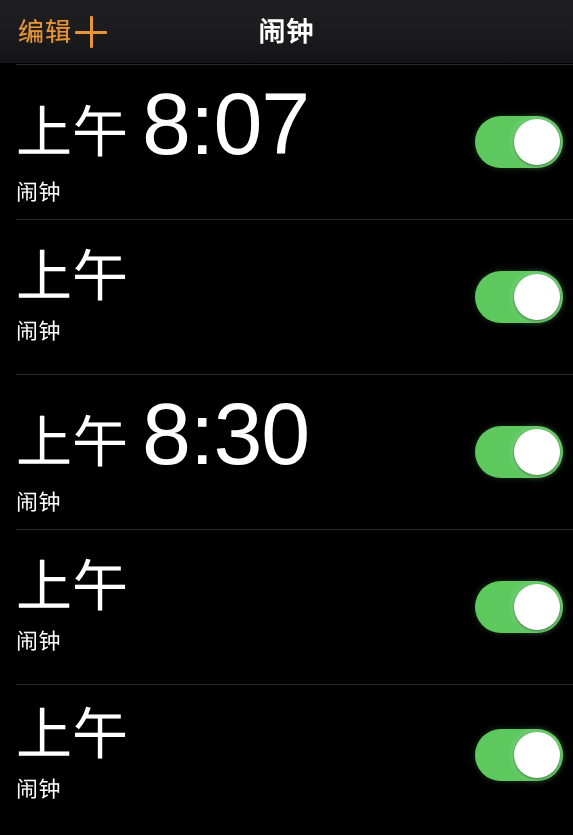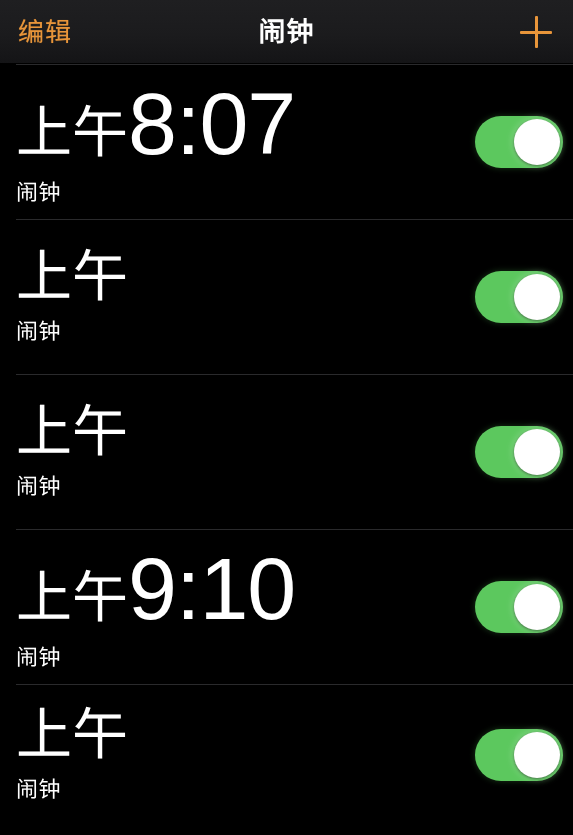--- a/index.html
+++ b/index.html
@@ -28,21 +28,20 @@
   }
 
   
   .navbar {
     position:relative;
     flex:0 0 64px;
     height:64px;
     background:linear-gradient(180deg,#1f1f21 0%, #1b1b1d 55%, #141416 100%);
     display:flex;
     align-items:center;
-    justify-content:space-between;
     padding:0 18px;
   }
   .navbar::after{
     content:"";
     position:absolute;
     left:0; right:0; bottom:0;
     height:1px;
     background:#000;
   }
 
@@ -147,21 +146,21 @@
     position:relative;
     top:-2px;
   }
 
   .alarm-digits {
     font-size:88px;
     font-weight:100;
     line-height:1;
     letter-spacing:-1px;
     color:#ffffff;
-    margin-left:0;
+    margin-left:14px;
     font-family:"Liberation Sans","DejaVu Sans",sans-serif;
   }
 
   .alarm-label {
     font-size:22px;
     line-height:1;
     color:#ffffff;
     margin-top:14px;
     letter-spacing:0.5px;
   }
@@ -236,33 +235,33 @@
       </div>
       <div class="toggle on">
         <span class="knob"></span>
       </div>
     </div>
 
     <div class="alarm-row">
       <div class="alarm-left">
         <div class="alarm-time">
           <span class="alarm-period">上午</span>
-        </div>
-        <div class="alarm-label">闹钟</div>
-      </div>
-      <div class="toggle on">
-        <span class="knob"></span>
-      </div>
-    </div>
-
-    <div class="alarm-row">
-      <div class="alarm-left">
-        <div class="alarm-time">
-          <span class="alarm-period">上午</span>
-          <span class="alarm-digits">9:10</span>
+          <span class="alarm-digits">8:30</span>
+        </div>
+        <div class="alarm-label">闹钟</div>
+      </div>
+      <div class="toggle on">
+        <span class="knob"></span>
+      </div>
+    </div>
+
+    <div class="alarm-row">
+      <div class="alarm-left">
+        <div class="alarm-time">
+          <span class="alarm-period">上午</span>
         </div>
         <div class="alarm-label">闹钟</div>
       </div>
       <div class="toggle on">
         <span class="knob"></span>
       </div>
     </div>
 
     <div class="alarm-row">
       <div class="alarm-left">

